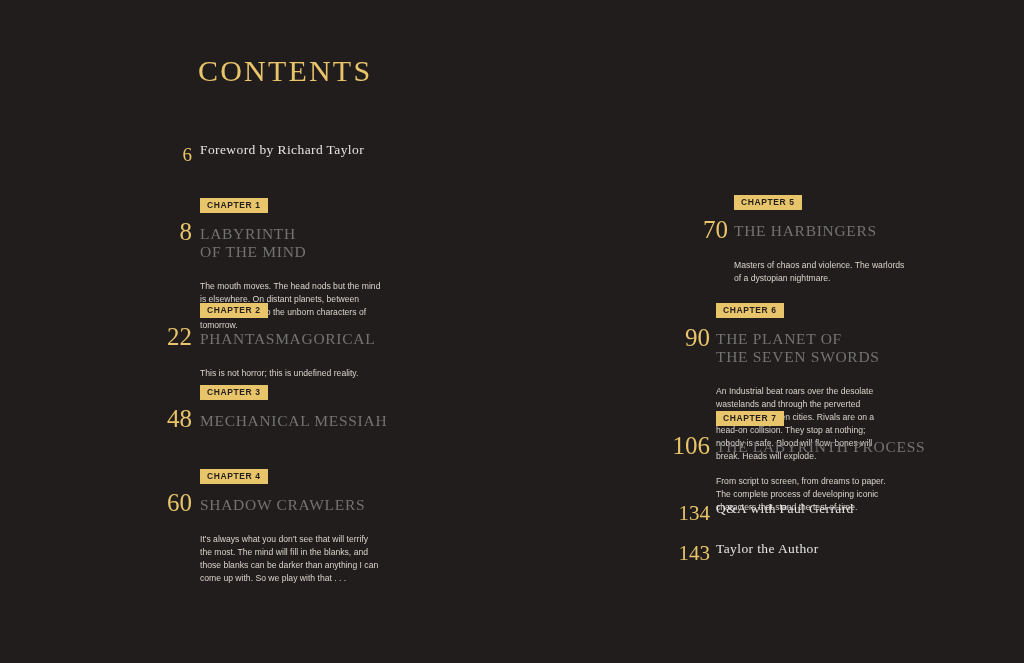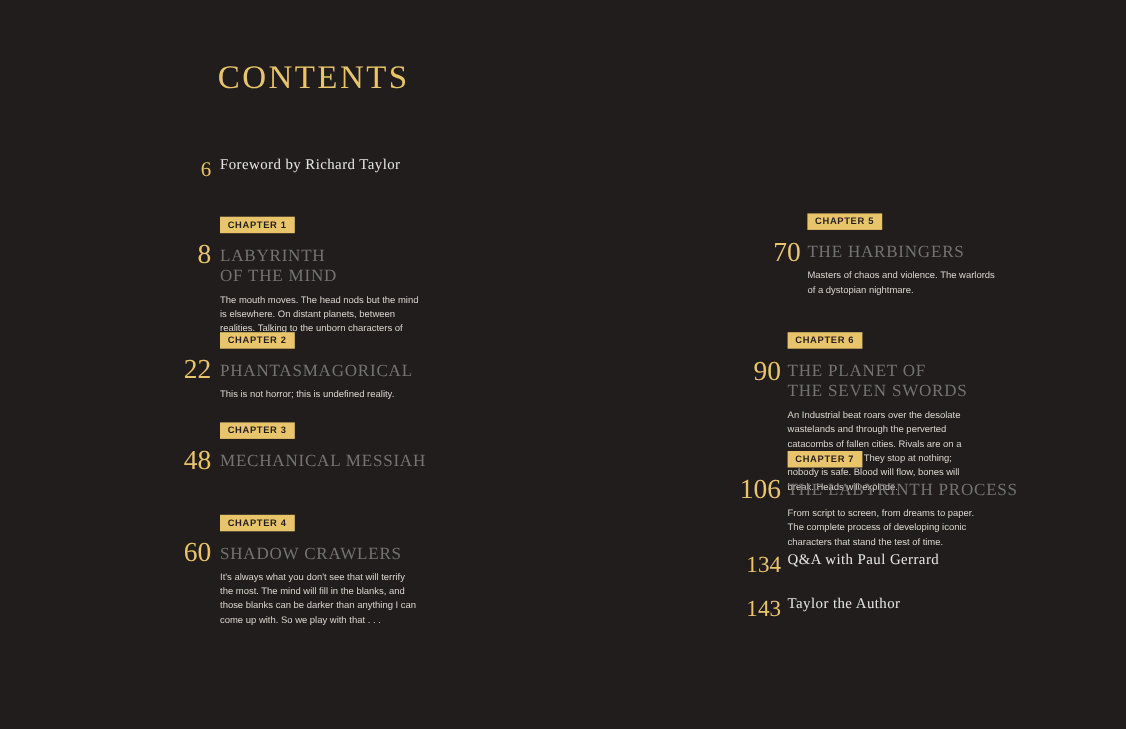--- a/index.html
+++ b/index.html
@@ -63,21 +63,21 @@
     color: #737373;
     font-size: 15.5px;
     letter-spacing: 0.7px;
     line-height: 1.18;
     font-weight: 400;
   }
   .desc {
     color: #d9d4cd;
     font-size: 8.6px;
     line-height: 1.52;
-    margin-top: 5px;
+    margin-top: 19px;
     max-width: 182px;
   }
   .plain-title {
     font-family: "Liberation Serif", serif;
     color: #e5e5e5;
     font-size: 13.5px;
     letter-spacing: 0.4px;
   }
 </style>
 </head>

